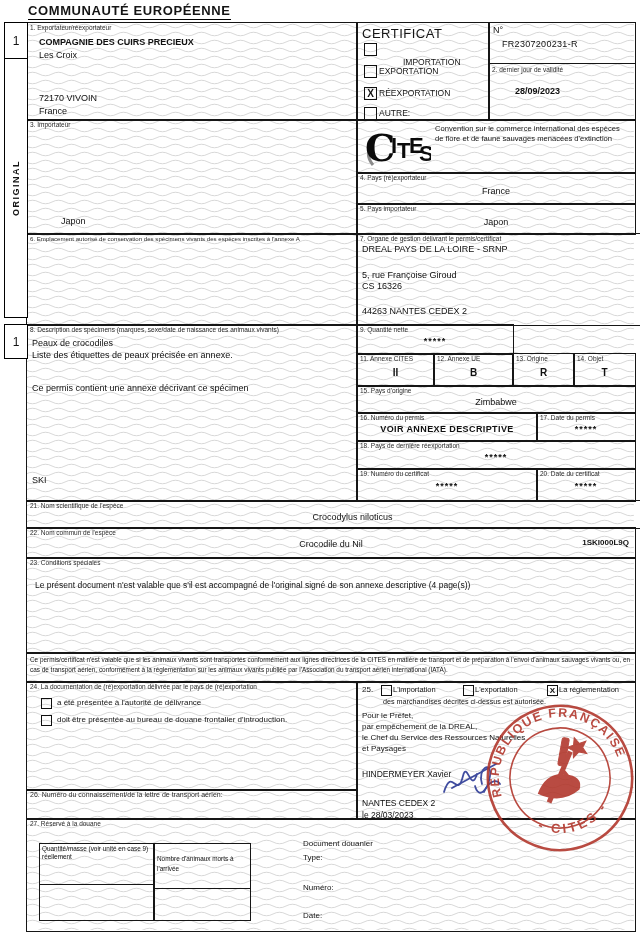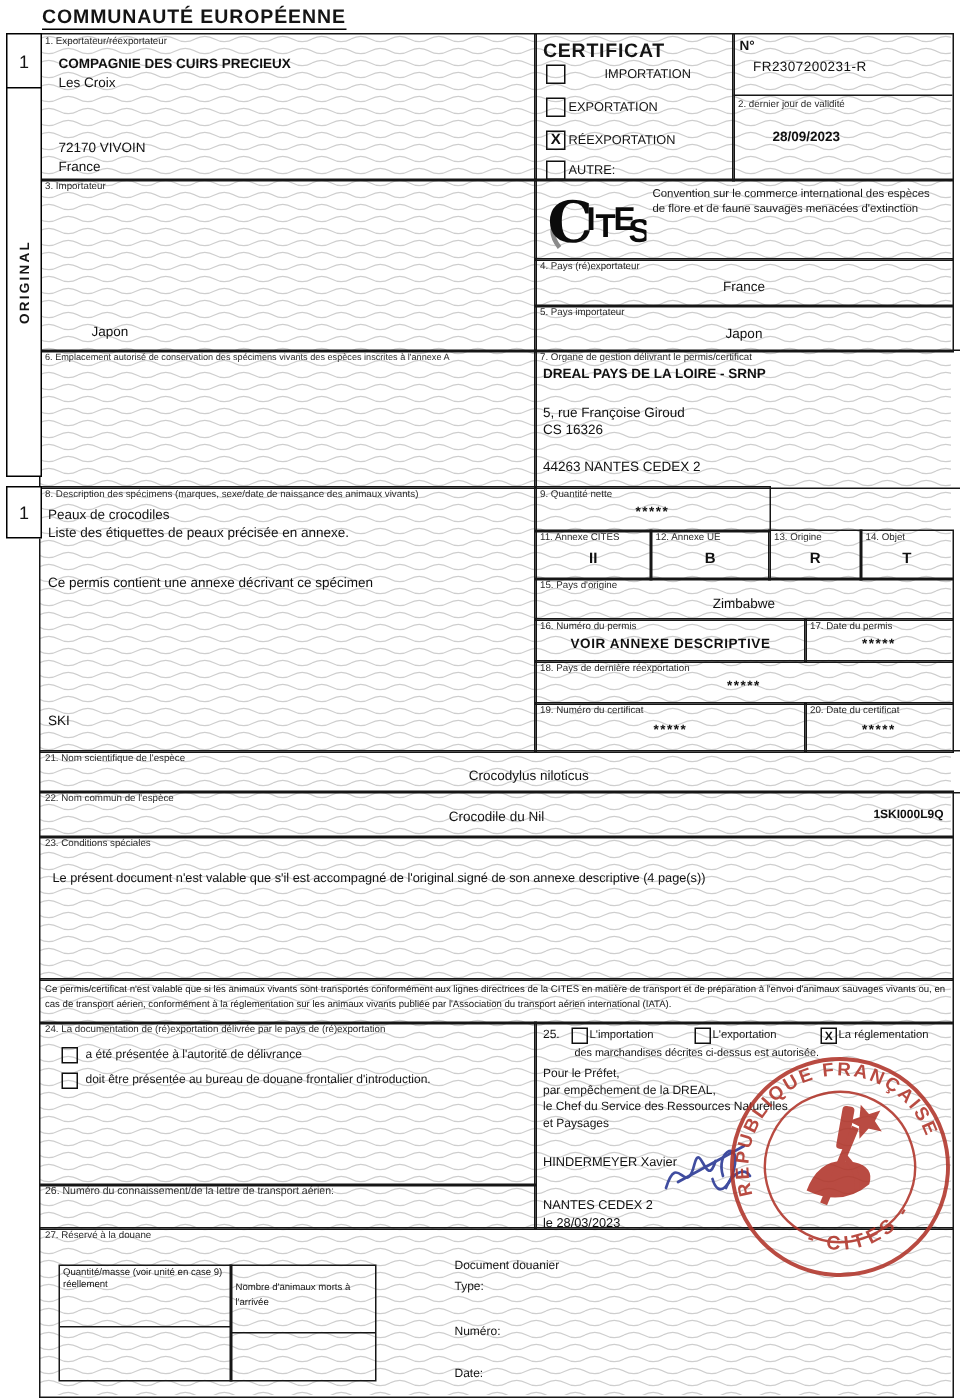--- a/index.html
+++ b/index.html
@@ -14,21 +14,21 @@
   }
   .mbox{position:absolute;left:4px;width:22px;border:1.5px solid #000;background:#fff;
         display:flex;align-items:center;justify-content:center;z-index:2;}
   .mnum{font-size:12px;}
   .vert{writing-mode:vertical-rl;transform:rotate(180deg);font-size:9px;font-weight:600;letter-spacing:1.5px;}
   #waves{position:absolute;left:26px;top:22px;z-index:0;}
   .cell{position:absolute;border:1px solid #161616;z-index:1;}
   .lbl{position:absolute;top:1px;left:3px;right:3px;font-size:6.5px;color:#2a2a2a;white-space:nowrap;overflow:visible;}
   .val{font-size:9px;color:#101010;}
   .ctr{position:absolute;left:0;right:0;text-align:center;}
-  .b{font-weight:700;}
+  .b{font-weight:400;}
   .sb{font-weight:600;}
   .stars{letter-spacing:1px;font-weight:700;}
   .cb{position:absolute;width:9px;height:9px;border:1.3px solid #101010;
       font-size:8px;line-height:9px;text-align:center;font-weight:700;color:#101010;}
   .cb-lg{width:11px;height:11px;line-height:11px;font-size:10px;}
   .optlbl{position:absolute;font-size:8.5px;white-space:nowrap;}
   .small{font-size:8px;}
   .tiny{font-size:6.4px;line-height:1.5;}
   #stamp{position:absolute;left:482px;top:700px;z-index:4;}
   #signature{position:absolute;left:438px;top:748px;z-index:4;}
@@ -65,21 +65,21 @@
     <span class="lbl">1. Exportateur/réexportateur</span>
     <span class="val sb abs" style="left:12px;top:14px;">COMPAGNIE DES CUIRS PRECIEUX</span>
     <span class="val abs" style="left:12px;top:27px;">Les Croix</span>
     <span class="val abs" style="left:12px;top:70px;">72170 VIVOIN</span>
     <span class="val abs" style="left:12px;top:83px;">France</span>
   </div>
 
   <div class="cell" style="left:356px;top:22px;width:132px;height:97px;">
     <span class="abs b" style="left:5px;top:3px;font-size:13px;letter-spacing:.5px;">CERTIFICAT</span>
     <span class="cb cb-lg" style="left:7px;top:20px;"></span>
-    <span class="optlbl" style="left:22px;top:21px;padding-left:24px;">IMPORTATION</span>
+    <span class="optlbl" style="left:22px;top:34px;padding-left:24px;">IMPORTATION</span>
     <span class="cb cb-lg" style="left:7px;top:42px;"></span>
     <span class="optlbl" style="left:22px;top:43px;">EXPORTATION</span>
     <span class="cb cb-lg" style="left:7px;top:64px;">X</span>
     <span class="optlbl" style="left:22px;top:65px;">RÉEXPORTATION</span>
     <span class="cb cb-lg" style="left:7px;top:84px;"></span>
     <span class="optlbl" style="left:22px;top:85px;">AUTRE:</span>
   </div>
 
   <div class="cell" style="left:488px;top:22px;width:146px;height:97px;">
     <span class="abs b" style="left:4px;top:2px;font-size:9px;">N°</span>

